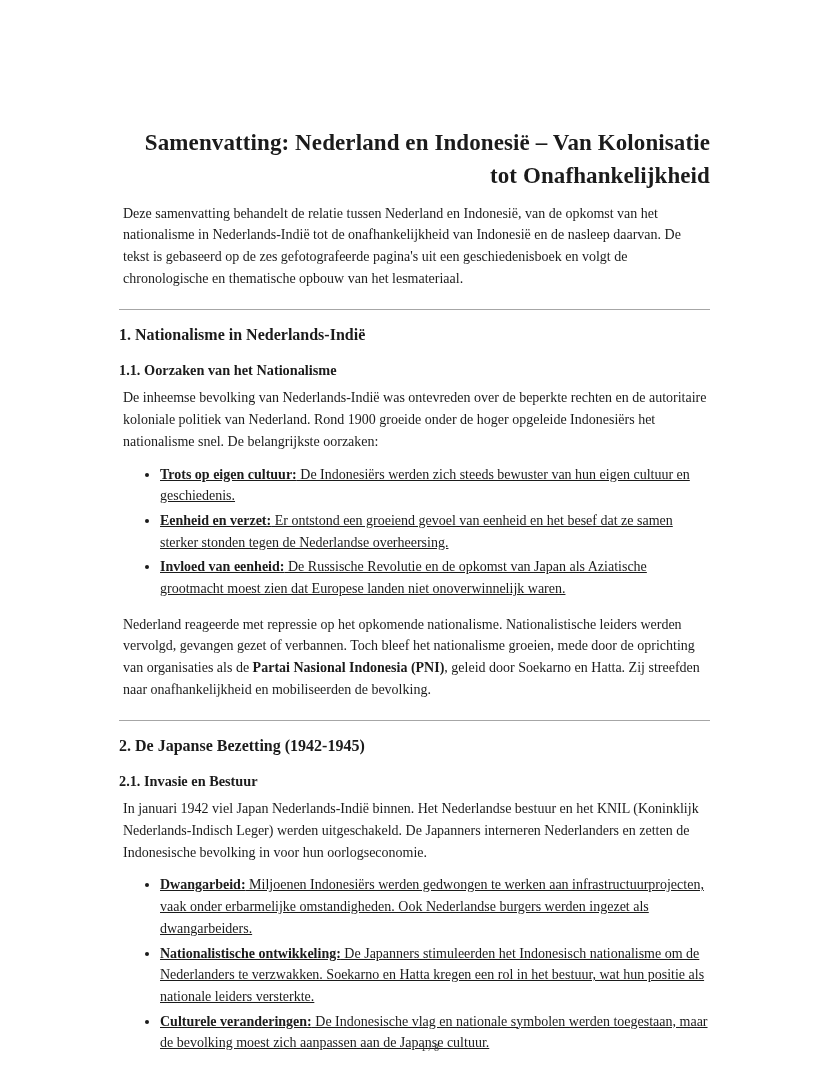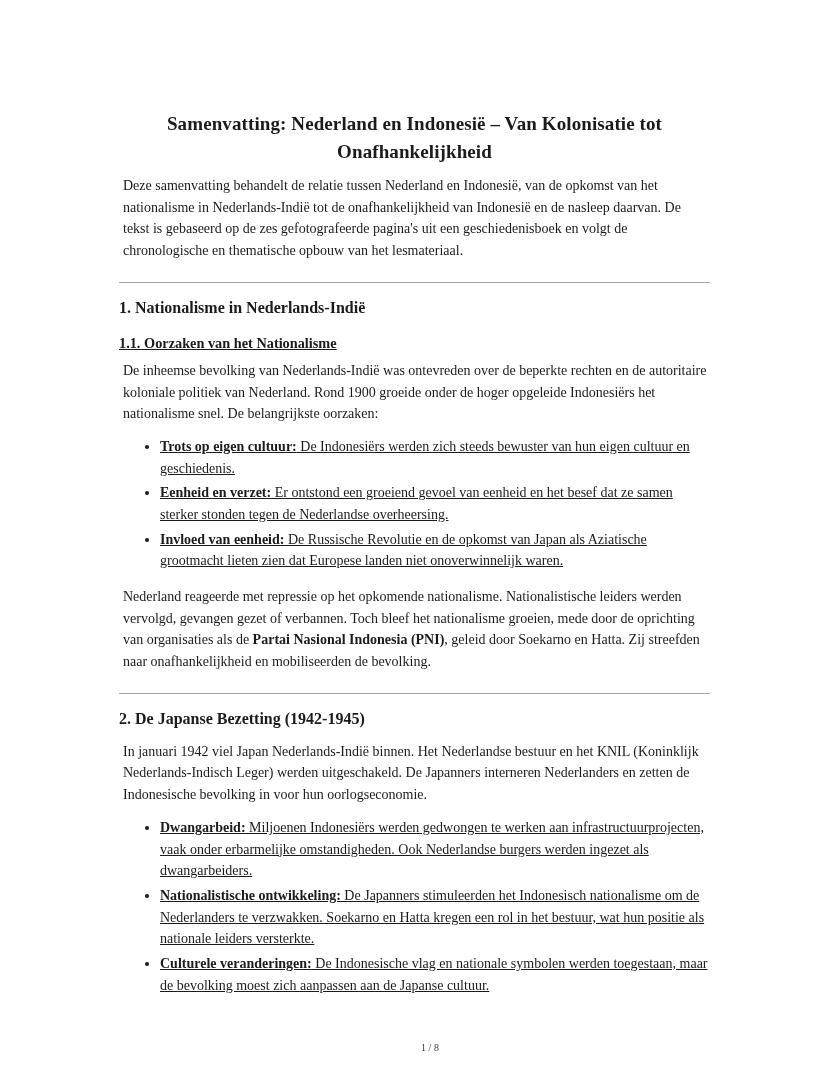--- a/index.html
+++ b/index.html
@@ -17,25 +17,25 @@
     }
     .content {
       position: absolute;
       left: 119px;
       top: 0;
       width: 591px;
       padding-top: 110px;
       box-sizing: border-box;
     }
     .doc-title {
-      font-size: 19px;
+      font-size: 23px;
       font-weight: bold;
-      text-align: center;
+      text-align: right;
       line-height: 1.45;
-      margin: 0 0 10px 0;
+      margin: 16px 0 10px 0;
       letter-spacing: 0.1px;
     }
     p.para {
       font-size: 14px;
       line-height: 1.55;
       margin: 0 0 9px 4px;
     }
     hr.rule {
       border: none;
       border-top: 1px solid #a6a6a6;
@@ -43,21 +43,20 @@
     }
     h2.section {
       font-size: 16px;
       font-weight: bold;
       margin: 16px 0 13px 0;
     }
     h3.subsection {
       font-size: 14.3px;
       font-weight: bold;
       margin: 18px 0 8px 0;
-      text-decoration: underline;
     }
     ul.list {
       margin: 11px 0 14px 0;
       padding-left: 41px;
       text-decoration: underline;
     }
     ul.list li {
       font-size: 14px;
       line-height: 1.55;
       margin-bottom: 3px;
@@ -80,25 +79,26 @@
   <h1 class="doc-title">Samenvatting: Nederland en Indonesië – Van Kolonisatie tot Onafhankelijkheid</h1>
   <p class="para">Deze samenvatting behandelt de relatie tussen Nederland en Indonesië, van de opkomst van het nationalisme in Nederlands-Indië tot de onafhankelijkheid van Indonesië en de nasleep daarvan. De tekst is gebaseerd op de zes gefotografeerde pagina's uit een geschiedenisboek en volgt de chronologische en thematische opbouw van het lesmateriaal.</p>
   <div id="sections">
       <hr class="rule">
       <h2 class="section">1. Nationalisme in Nederlands-Indië</h2>
       <h3 class="subsection">1.1. Oorzaken van het Nationalisme</h3>
       <p class="para"><span>De inheemse bevolking van Nederlands-Indië was ontevreden over de beperkte rechten en de autoritaire koloniale politiek van Nederland. Rond 1900 groeide onder de hoger opgeleide Indonesiërs het nationalisme snel. De belangrijkste oorzaken:</span></p>
       <ul class="list">
         <li><strong>Trots op eigen cultuur:</strong><span> De Indonesiërs werden zich steeds bewuster van hun eigen cultuur en geschiedenis.</span></li>
         <li><strong>Eenheid en verzet:</strong><span> Er ontstond een groeiend gevoel van eenheid en het besef dat ze samen sterker stonden tegen de Nederlandse overheersing.</span></li>
-        <li><strong>Invloed van eenheid:</strong><span> De Russische Revolutie en de opkomst van Japan als Aziatische grootmacht lieten zien dat Europese landen niet onoverwinnelijk waren.</span></li>
+        <li><strong>Invloed van eenheid:</strong><span> De Russische Revolutie en de opkomst van Japan als Aziatische grootmacht moest zien dat Europese landen niet onoverwinnelijk waren.</span></li>
       </ul>
       <p class="para"><span>Nederland reageerde met repressie op het opkomende nationalisme. Nationalistische leiders werden vervolgd, gevangen gezet of verbannen. Toch bleef het nationalisme groeien, mede door de oprichting van organisaties als de </span><strong>Partai Nasional Indonesia (PNI)</strong><span>, geleid door Soekarno en Hatta. Zij streefden naar onafhankelijkheid en mobiliseerden de bevolking.</span></p>
       <hr class="rule">
       <h2 class="section">2. De Japanse Bezetting (1942-1945)</h2>
+      <h3 class="subsection">2.1. Invasie en Bestuur</h3>
       <p class="para"><span>In januari 1942 viel Japan Nederlands-Indië binnen. Het Nederlandse bestuur en het KNIL (Koninklijk Nederlands-Indisch Leger) werden uitgeschakeld. De Japanners interneren Nederlanders en zetten de Indonesische bevolking in voor hun oorlogseconomie.</span></p>
       <ul class="list">
         <li><strong>Dwangarbeid:</strong><span> Miljoenen Indonesiërs werden gedwongen te werken aan infrastructuurprojecten, vaak onder erbarmelijke omstandigheden. Ook Nederlandse burgers werden ingezet als dwangarbeiders.</span></li>
         <li><strong>Nationalistische ontwikkeling:</strong><span> De Japanners stimuleerden het Indonesisch nationalisme om de Nederlanders te verzwakken. Soekarno en Hatta kregen een rol in het bestuur, wat hun positie als nationale leiders versterkte.</span></li>
         <li><strong>Culturele veranderingen:</strong><span> De Indonesische vlag en nationale symbolen werden toegestaan, maar de bevolking moest zich aanpassen aan de Japanse cultuur.</span></li>
       </ul>
     </div>
 </div>
 
 <div class="footer">1 / 8</div>

